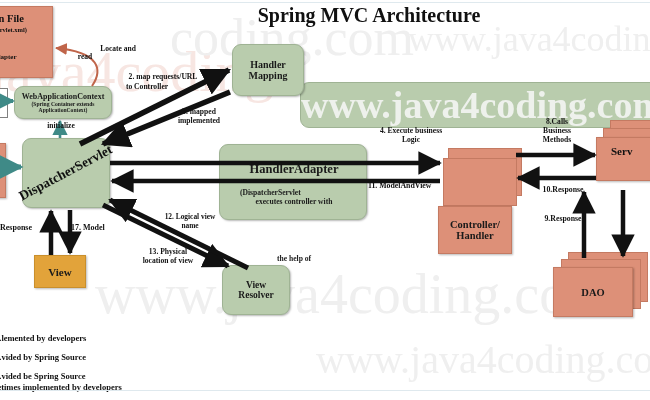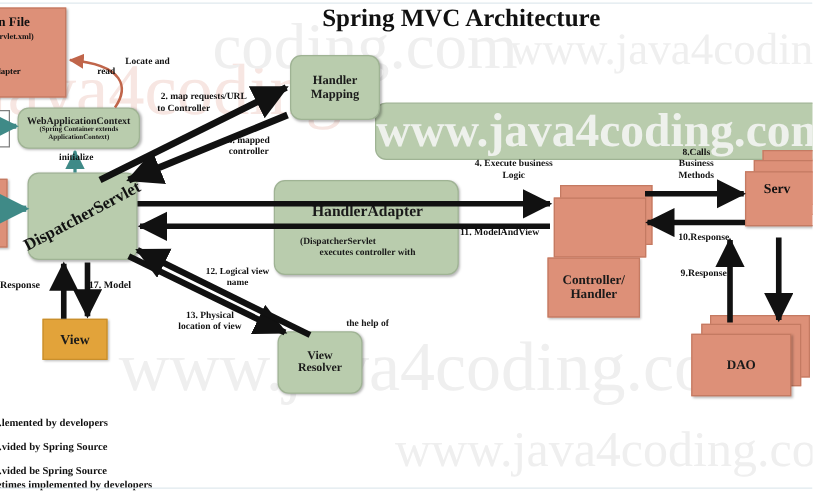--- a/index.html
+++ b/index.html
@@ -206,21 +206,21 @@
 
   <div class="lbl" style="left:45px;top:45px;width:60px;font-size:7.5px;padding-left:43px;">Locate and</div>
   <div class="lbl" style="left:55px;top:53px;width:60px;font-size:7.5px;">read</div>
 
   <div class="lbl" style="left:30px;top:122px;width:62px;font-size:7.5px;">initialize</div>
 
   <div class="lbl" style="left:108px;top:62px;width:110px;font-size:7.6px;margin-top:11px;">2. map requests/URL</div>
   <div class="lbl" style="left:92px;top:83px;width:110px;font-size:7.6px;">to Controller</div>
 
   <div class="lbl" style="left:160px;top:108px;width:78px;font-size:7.6px;">3. mapped</div>
-  <div class="lbl" style="left:160px;top:117px;width:78px;font-size:7.6px;">controller</div>
+  <div class="lbl" style="left:160px;top:117px;width:78px;font-size:7.6px;">implemented</div>
 
   <div class="lbl" style="left:355px;top:127px;width:112px;font-size:7.6px;">4. Execute business</div>
   <div class="lbl" style="left:355px;top:136px;width:112px;font-size:7.6px;">Logic</div>
 
   <div class="lbl" style="left:524px;top:118px;width:66px;font-size:7.6px;">8.Calls</div>
   <div class="lbl" style="left:524px;top:127px;width:66px;font-size:7.6px;">Business</div>
   <div class="lbl" style="left:524px;top:136px;width:66px;font-size:7.6px;">Methods</div>
 
   <div class="lbl" style="left:368px;top:182px;width:100px;font-size:7.8px;text-align:left;">11. ModelAndView</div>
 

